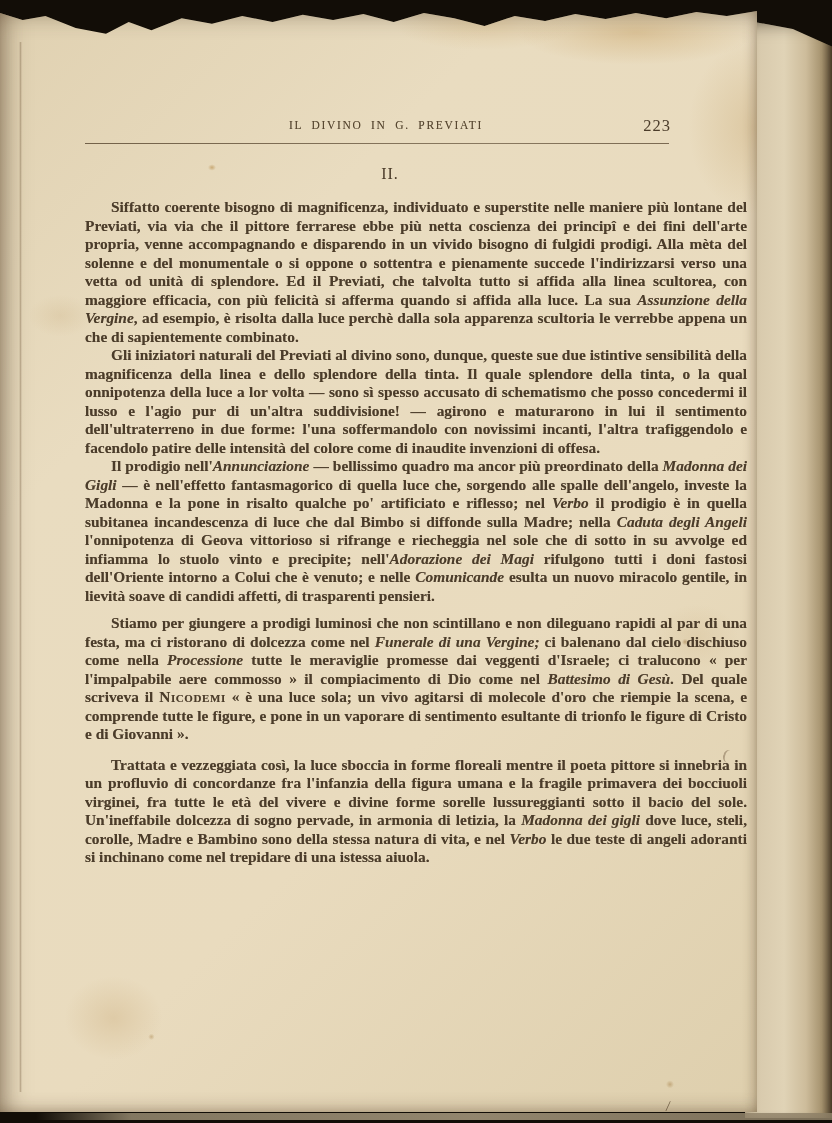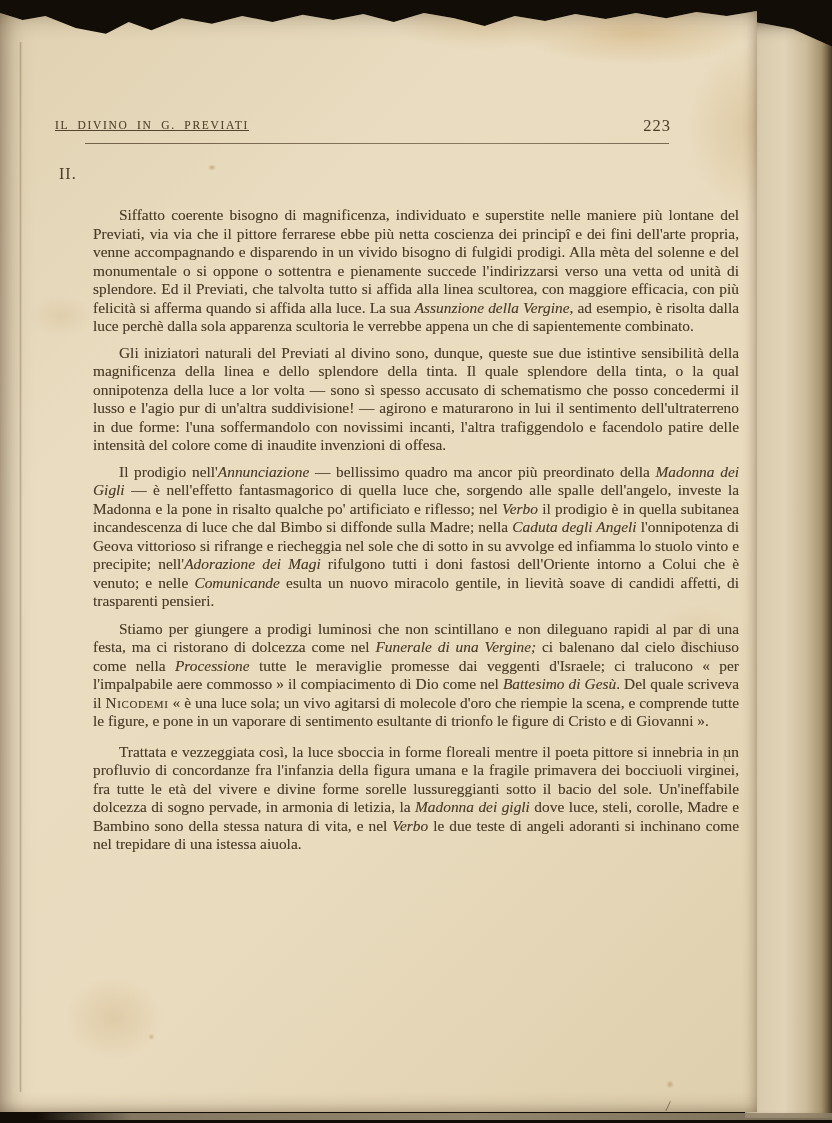--- a/index.html
+++ b/index.html
@@ -52,48 +52,47 @@
   .crease{
     position:absolute;left:19px;top:36px;width:3px;height:1050px;
     background:linear-gradient(to right, rgba(110,85,55,0), rgba(110,85,55,.32), rgba(110,85,55,0));
     filter:blur(.4px);
   }
 
   .content{position:absolute;left:85px;top:0;width:662px;height:100%;color:#4b3c2a;}
 
   .running-head{position:absolute;left:0;top:113px;width:100%;height:20px;}
   .rh-title{
-    position:absolute;left:-30px;width:100%;text-align:left;
+    position:absolute;left:-30px;width:100%;text-align:center;
     font-size:11.5px;letter-spacing:1.7px;word-spacing:4px;
     color:#55452f;white-space:nowrap;
     text-shadow:0 0 .5px rgba(85,69,47,.4);
-    text-decoration:underline;
   }
   .rh-page{
     position:absolute;right:76px;top:-3px;
     font-size:16.5px;letter-spacing:1px;color:#4b3c2a;
   }
   .head-rule{
     position:absolute;left:0;top:137px;width:584px;height:1px;
     background:linear-gradient(to right, rgba(86,68,45,.8), rgba(86,68,45,.65) 70%, rgba(86,68,45,.75));
   }
   .section-heading{
-    position:absolute;left:-26px;top:159px;width:100%;text-align:left;
+    position:absolute;left:-26px;top:159px;width:100%;text-align:center;
     font-size:16px;letter-spacing:1px;color:#4b3c2a;
   }
 
   .body-text{
     position:absolute;left:0;top:192px;width:662px;
     font-size:15.4px;line-height:18.5px;
     text-align:justify;
     color:#4b3c2a;
     text-shadow:0 0 .4px rgba(75,60,42,.45);
     hyphens:auto;-webkit-hyphens:auto;
   }
-  .para{margin:8px;text-indent:26px;}
+  .para{margin:0;text-indent:26px;font-weight:bold;}
   .para.gap-a{margin-top:9px;}
   .para.gap-b{margin-top:12px;}
   .seg-i{font-style:italic;}
   .seg-sc{font-variant:small-caps;letter-spacing:.6px;}
 
   
   .pen-mark{
     position:absolute;left:666px;top:1092px;
     font-size:15px;color:#5a4730;opacity:.85;
     transform:rotate(6deg);

